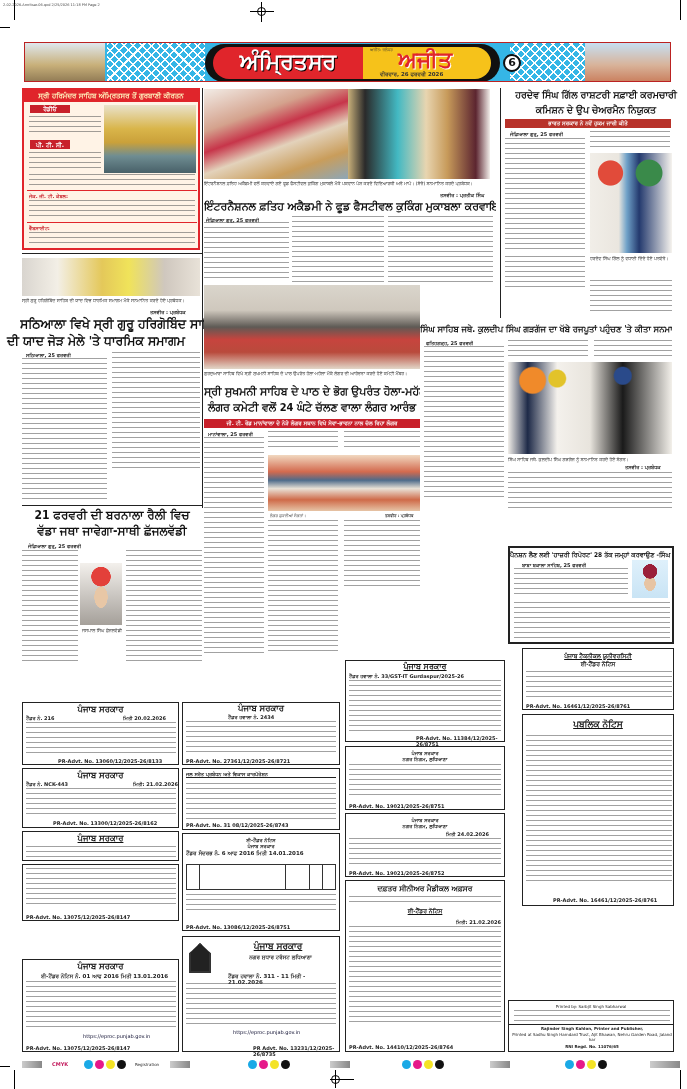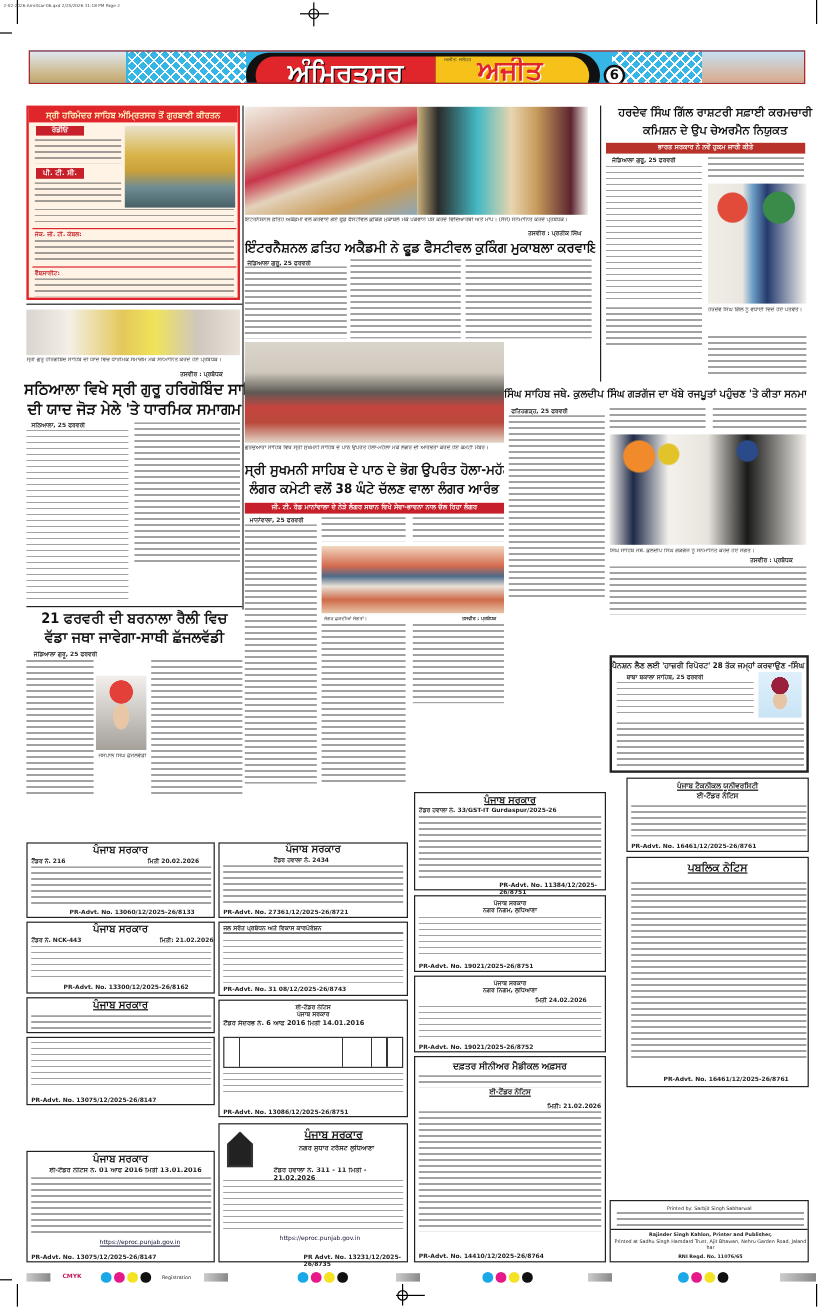--- a/index.html
+++ b/index.html
@@ -8,21 +8,21 @@
 .abs{position:absolute}
 .tiny{font-size:4px;line-height:5px;color:#222;word-break:break-all;overflow:hidden}
 .tiny5{font-size:5px;line-height:6px;color:#222;overflow:hidden}
 .filler{background:repeating-linear-gradient(to bottom,#555 0 1.3px,transparent 1.3px 5px);opacity:.55}
 .head{font-family:"DejaVu Sans Condensed","DejaVu Sans",sans-serif;font-weight:bold;color:#111;text-align:center;white-space:nowrap;overflow:hidden}
 .photo{overflow:hidden}
 .box{border:1px solid #222;background:#fff}
 .caption{font-size:4.5px;line-height:5.5px;color:#222;overflow:hidden}
 .mark{position:absolute;background:#000}
 
-.mast{left:24px;top:42px;width:647px;height:28px;border:1px solid #b22;background:#35b6e6;overflow:hidden}
+.mast{left:24px;top:42px;width:647px;height:40px;border:1px solid #b22;background:#35b6e6;overflow:hidden}
 .mast-pic-l{left:0;top:0;width:80px;height:40px;background:linear-gradient(180deg,#dfe7ee 0%,#c8b07a 55%,#8d7752 100%)}
 .mast-pic-r{right:0;top:0;width:85px;height:40px;background:linear-gradient(180deg,#c6dff2 0%,#d8b39a 55%,#c97c5a 100%)}
 .mast-pill{left:180px;top:1px;width:295px;height:38px;border-radius:20px;background:#111;overflow:hidden}
 .mast-red{left:8px;top:3px;width:150px;height:32px;background:#e0252b;border-radius:16px 0 0 16px}
 .mast-yel{left:158px;top:3px;width:128px;height:32px;background:#f6c21a;border-radius:0 16px 16px 0}
 .lattice{background:repeating-linear-gradient(45deg,transparent 0 5px,#fff 5px 6.5px),repeating-linear-gradient(-45deg,transparent 0 5px,#fff 5px 6.5px)}
 
 .redbar{background:#c8202a;color:#fff;font-weight:bold;text-align:center;overflow:hidden;white-space:nowrap}
 .hr{position:absolute;height:1px;background:#222}
 .vr{position:absolute;width:1px;background:#222}
@@ -70,21 +70,21 @@
   <div class="abs filler" style="left:5px;top:110px;width:166px;height:19px"></div>
   <div class="hr" style="left:3px;top:132px;width:170px;background:#e0252b"></div>
   <div class="abs tiny5" style="left:5px;top:135px;font-weight:bold;color:#c8202a">ਵੈੱਬਸਾਈਟ:</div>
   <div class="abs filler" style="left:5px;top:142px;width:166px;height:15px"></div>
 </div>
 
 <div class="abs photo" style="left:22px;top:258px;width:178px;height:38px;background:linear-gradient(90deg,#d9d5cf,#f3efe6 20%,#e4c85a 45%,#f0e35a 60%,#cfc7be 80%,#e8e2d8)"></div>
 <div class="abs caption" style="left:22px;top:298px;width:178px;height:16px">ਸ੍ਰੀ ਗੁਰੂ ਹਰਿਗੋਬਿੰਦ ਸਾਹਿਬ ਦੀ ਯਾਦ ਵਿਚ ਧਾਰਮਿਕ ਸਮਾਗਮ ਮੌਕੇ ਸਨਮਾਨਿਤ ਕਰਦੇ ਹੋਏ ਪ੍ਰਬੰਧਕ।</div>
 <div class="abs tiny5" style="left:150px;top:309px;font-weight:bold">ਤਸਵੀਰ : ਪ੍ਰਬੰਧਕ</div>
 <div class="abs head" style="left:20px;top:316px;width:184px;font-size:12.5px;line-height:16px">ਸਠਿਆਲਾ ਵਿਖੇ ਸ੍ਰੀ ਗੁਰੂ ਹਰਿਗੋਬਿੰਦ ਸਾਹਿਬ</div>
-<div class="abs head" style="left:20px;top:333px;width:184px;font-size:12.5px;line-height:16px">ਦੀ ਯਾਦ ਜੋੜ ਮੇਲੇ 'ਤੇ ਧਾਰਮਿਕ ਸਮਾਗਮ</div>
+<div class="abs head" style="left:4px;top:333px;width:184px;font-size:12.5px;line-height:16px">ਦੀ ਯਾਦ ਜੋੜ ਮੇਲੇ 'ਤੇ ਧਾਰਮਿਕ ਸਮਾਗਮ</div>
 <div class="abs tiny5" style="left:26px;top:352px;font-weight:bold">ਸਠਿਆਲਾ, 25 ਫਰਵਰੀ</div>
 <div class="abs filler" style="left:22px;top:358px;width:85px;height:142px"></div>
 <div class="abs filler" style="left:112px;top:352px;width:88px;height:118px"></div>
 <div class="hr" style="left:22px;top:505px;width:180px"></div>
 
 <div class="abs head" style="left:20px;top:508px;width:184px;font-size:12px;line-height:15px">21 ਫਰਵਰੀ ਦੀ ਬਰਨਾਲਾ ਰੈਲੀ ਵਿਚ</div>
 <div class="abs head" style="left:20px;top:524px;width:184px;font-size:12px;line-height:15px">ਵੱਡਾ ਜਥਾ ਜਾਵੇਗਾ-ਸਾਥੀ ਛੱਜਲਵੱਡੀ</div>
 <div class="abs tiny5" style="left:28px;top:543px;font-weight:bold">ਜੰਡਿਆਲਾ ਗੁਰੂ, 25 ਫਰਵਰੀ</div>
 <div class="abs filler" style="left:22px;top:550px;width:56px;height:112px"></div>
 <div class="abs photo" style="left:80px;top:563px;width:42px;height:62px;background:radial-gradient(circle at 50% 22%,#e3403a 0 18%,transparent 19%),radial-gradient(ellipse at 50% 55%,#e8c7a6 0 22%,transparent 23%),linear-gradient(180deg,#f3f0ec,#a5a09a)"></div>
@@ -130,21 +130,21 @@
 <div class="abs tiny5" style="left:440px;top:192px;font-weight:bold">ਤਸਵੀਰ : ਪ੍ਰਤੀਕ ਸਿੰਘ</div>
 <div class="abs head" style="left:204px;top:199px;width:292px;font-size:11px;line-height:15px;text-align:left">ਇੰਟਰਨੈਸ਼ਨਲ ਫ਼ਤਿਹ ਅਕੈਡਮੀ ਨੇ ਫੂਡ ਫੈਸਟੀਵਲ ਕੁਕਿੰਗ ਮੁਕਾਬਲਾ ਕਰਵਾਇਆ</div>
 <div class="abs tiny5" style="left:206px;top:217px;font-weight:bold">ਜੰਡਿਆਲਾ ਗੁਰੂ, 25 ਫਰਵਰੀ</div>
 <div class="abs filler" style="left:204px;top:222px;width:85px;height:60px"></div>
 <div class="abs filler" style="left:292px;top:216px;width:92px;height:66px"></div>
 <div class="abs filler" style="left:388px;top:216px;width:105px;height:66px"></div>
 
 <div class="abs photo" style="left:204px;top:285px;width:216px;height:84px;background:linear-gradient(180deg,#dad5cc 0%,#cfc8bd 30%,#5e5a55 50%,#c7443e 65%,#b94a3c 80%,#e2d7c9 100%)"></div>
 <div class="abs caption" style="left:204px;top:371px;width:214px;height:12px">ਗੁਰਦੁਆਰਾ ਸਾਹਿਬ ਵਿਖੇ ਸ੍ਰੀ ਸੁਖਮਨੀ ਸਾਹਿਬ ਦੇ ਪਾਠ ਉਪਰੰਤ ਹੋਲਾ-ਮਹੱਲਾ ਮੌਕੇ ਲੰਗਰ ਦੀ ਆਰੰਭਤਾ ਕਰਦੇ ਹੋਏ ਕਮੇਟੀ ਮੈਂਬਰ।</div>
 <div class="abs head" style="left:204px;top:385px;width:216px;font-size:11px;line-height:14px">ਸ੍ਰੀ ਸੁਖਮਨੀ ਸਾਹਿਬ ਦੇ ਪਾਠ ਦੇ ਭੋਗ ਉਪਰੰਤ ਹੋਲਾ-ਮਹੱਲਾ</div>
-<div class="abs head" style="left:204px;top:401px;width:216px;font-size:11px;line-height:14px">ਲੰਗਰ ਕਮੇਟੀ ਵਲੋਂ 38 ਘੰਟੇ ਚੱਲਣ ਵਾਲਾ ਲੰਗਰ ਆਰੰਭ</div>
+<div class="abs head" style="left:204px;top:401px;width:216px;font-size:11px;line-height:14px">ਲੰਗਰ ਕਮੇਟੀ ਵਲੋਂ 24 ਘੰਟੇ ਚੱਲਣ ਵਾਲਾ ਲੰਗਰ ਆਰੰਭ</div>
 <div class="abs redbar" style="left:204px;top:419px;width:216px;height:9px;font-size:5.5px;line-height:9px">ਜੀ. ਟੀ. ਰੋਡ ਮਾਨਾਂਵਾਲਾ ਦੇ ਨੇੜੇ ਲੰਗਰ ਸਥਾਨ ਵਿਖੇ ਸੇਵਾ-ਭਾਵਨਾ ਨਾਲ ਚੱਲ ਰਿਹਾ ਲੰਗਰ</div>
 <div class="abs tiny5" style="left:208px;top:431px;font-weight:bold">ਮਾਨਾਂਵਾਲਾ, 25 ਫਰਵਰੀ</div>
 <div class="abs filler" style="left:204px;top:437px;width:60px;height:216px"></div>
 <div class="abs filler" style="left:268px;top:431px;width:70px;height:20px"></div>
 <div class="abs filler" style="left:344px;top:431px;width:76px;height:20px"></div>
 <div class="abs photo" style="left:268px;top:455px;width:152px;height:56px;background:linear-gradient(180deg,#f1d8c0 0%,#d36a4e 30%,#4e6b8a 45%,#e9e1d6 60%,#cf6b49 80%,#e6c4a6 100%)"></div>
 <div class="abs tiny" style="left:270px;top:513px;width:100px">ਲੰਗਰ ਛਕਦੀਆਂ ਸੰਗਤਾਂ।</div>
 <div class="abs tiny" style="left:385px;top:513px;width:35px;font-weight:bold">ਤਸਵੀਰ : ਪ੍ਰਬੰਧਕ</div>
 <div class="abs filler" style="left:268px;top:520px;width:70px;height:134px"></div>
 <div class="abs filler" style="left:344px;top:520px;width:76px;height:66px"></div>

